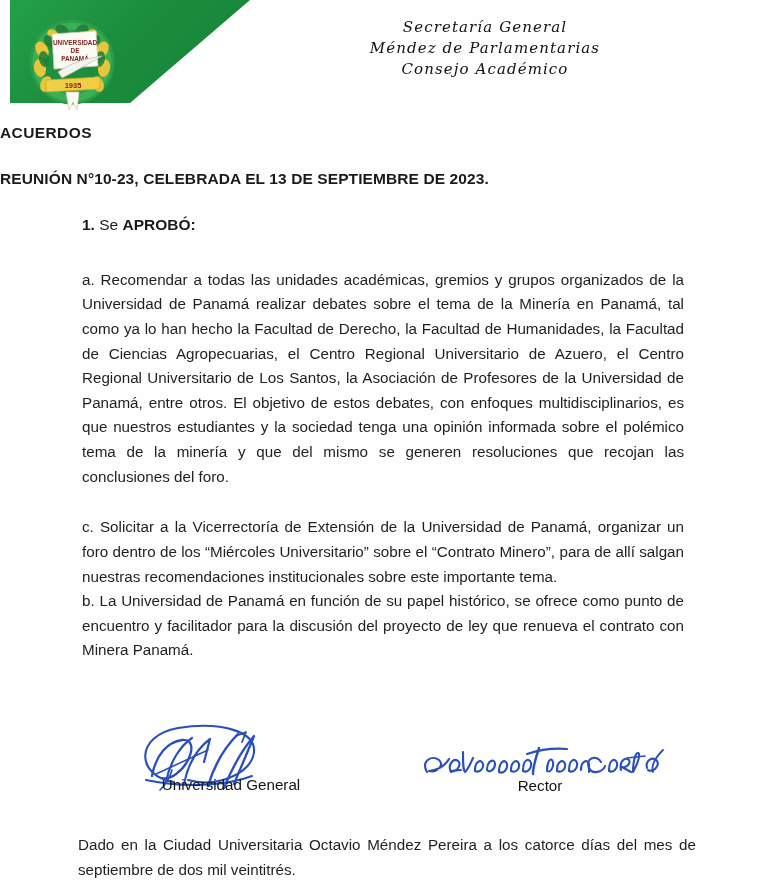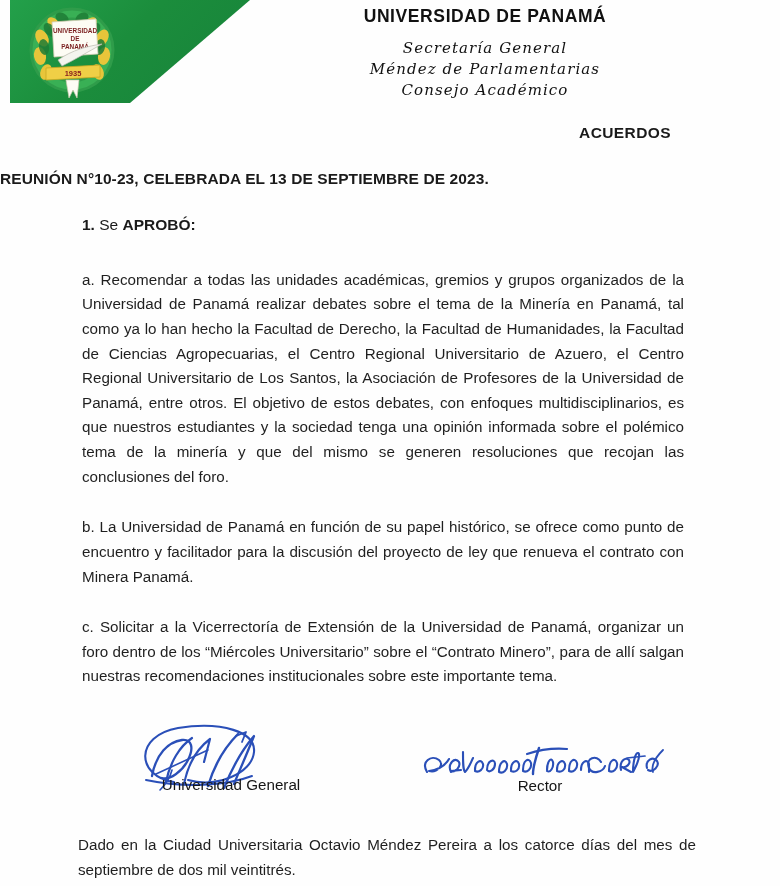--- a/index.html
+++ b/index.html
@@ -37,21 +37,21 @@
     top: 0;
     width: 240px;
     height: 103px;
     background: linear-gradient(135deg, #23a04a 0%, #1b8d3c 45%, #17823a 100%);
     clip-path: polygon(0 0, 100% 0, 50% 100%, 0 100%);
   }
 
   .crest {
     position: absolute;
     left: 22px;
-    top: 2px;
+    top: 14px;
     width: 100px;
     height: 100px;
   }
 
   .header-titles {
     position: absolute;
     left: 250px;
     top: 6px;
     width: 470px;
     text-align: center;
@@ -75,21 +75,21 @@
   }
   .script-line.l2 { margin-top: 3px; }
   .script-line.l3 { margin-top: 3px; }
 
   
   .doc-title {
     position: absolute;
     left: 0;
     top: 124px;
     width: 671px;
-    text-align: right;
+    text-align: left;
     font-size: 15.5px;
     font-weight: 600;
     letter-spacing: 0.4px;
     color: #1a1a1a;
   }
   .meeting-line {
     position: absolute;
     left: 0;
     top: 170px;
     width: 780px;
@@ -209,41 +209,40 @@
         <g>
           <path d="M24 66 L78 63 L78 75 L24 78 Z" fill="#f0cf46" stroke="#c9a722" stroke-width="0.8"></path>
           <text x="51" y="74" font-family="'Liberation Sans',sans-serif" font-size="7.5" font-weight="bold" fill="#8a2020" text-anchor="middle">1935</text>
         </g>
 
         <path d="M44 78 L47 96 L51 88 L55 96 L57 78 Z" fill="#fdfcf4" stroke="#cfcbb0" stroke-width="0.7"></path>
       </svg>
     </div>
 
     <div class="header-titles">
-      <div class="uni-name">UNIVERSIDAD DE PANAMÁ</div>
       <div class="script-line l1">Secretaría General</div>
       <div class="script-line l2">Méndez de Parlamentarias</div>
       <div class="script-line l3">Consejo Académico</div>
     </div>
   </div>
 
   <div class="doc-title">ACUERDOS</div>
   <div class="meeting-line">REUNIÓN N°10-23, CELEBRADA EL 13 DE SEPTIEMBRE DE 2023.</div>
 
   <div class="body-col">
 
     <div class="section-heading">
       <span class="b">1.</span>
       <span>Se</span>
       <span class="b">APROBÓ:</span>
     </div>
 
     <p class="para">a. Recomendar a todas las unidades académicas, gremios y grupos organizados de la Universidad de Panamá realizar debates sobre el tema de la Minería en Panamá, tal como ya lo han hecho la Facultad de Derecho, la Facultad de Humanidades, la Facultad de Ciencias Agropecuarias, el Centro Regional Universitario de Azuero, el Centro Regional Universitario de Los Santos, la Asociación de Profesores de la Universidad de Panamá, entre otros. El objetivo de estos debates, con enfoques multidisciplinarios, es que nuestros estudiantes y la sociedad tenga una opinión informada sobre el polémico tema de la minería y que del mismo se generen resoluciones que recojan las conclusiones del foro.</p>
+    <p class="para last">c. Solicitar a la Vicerrectoría de Extensión de la Universidad de Panamá, organizar un foro dentro de los “Miércoles Universitario” sobre el “Contrato Minero”, para de allí salgan nuestras recomendaciones institucionales sobre este importante tema.</p>
     <p class="para">b. La Universidad de Panamá en función de su papel histórico, se ofrece como punto de encuentro y facilitador para la discusión del proyecto de ley que renueva el contrato con Minera Panamá.</p>
-    <p class="para last">c. Solicitar a la Vicerrectoría de Extensión de la Universidad de Panamá, organizar un foro dentro de los “Miércoles Universitario” sobre el “Contrato Minero”, para de allí salgan nuestras recomendaciones institucionales sobre este importante tema.</p>
   </div>
 
   <div class="sign-area">
 
     <div class="sign-block secretary">
       <svg class="sig-svg" width="270" height="78" viewBox="0 0 270 78">
         <g fill="none" stroke="#2a4fb8" stroke-linecap="round" stroke-linejoin="round">
           <path d="M78 64 C40 58, 38 18, 82 10 C126 3, 160 14, 158 34 C156 56, 120 70, 92 62" stroke-width="2.1"></path>
           <path d="M56 58 C60 36, 72 24, 86 22 C96 21, 98 30, 92 42 C86 54, 74 62, 66 60" stroke-width="2.3"></path>
           <path d="M70 64 C74 44, 84 28, 96 20" stroke-width="2.2"></path>

